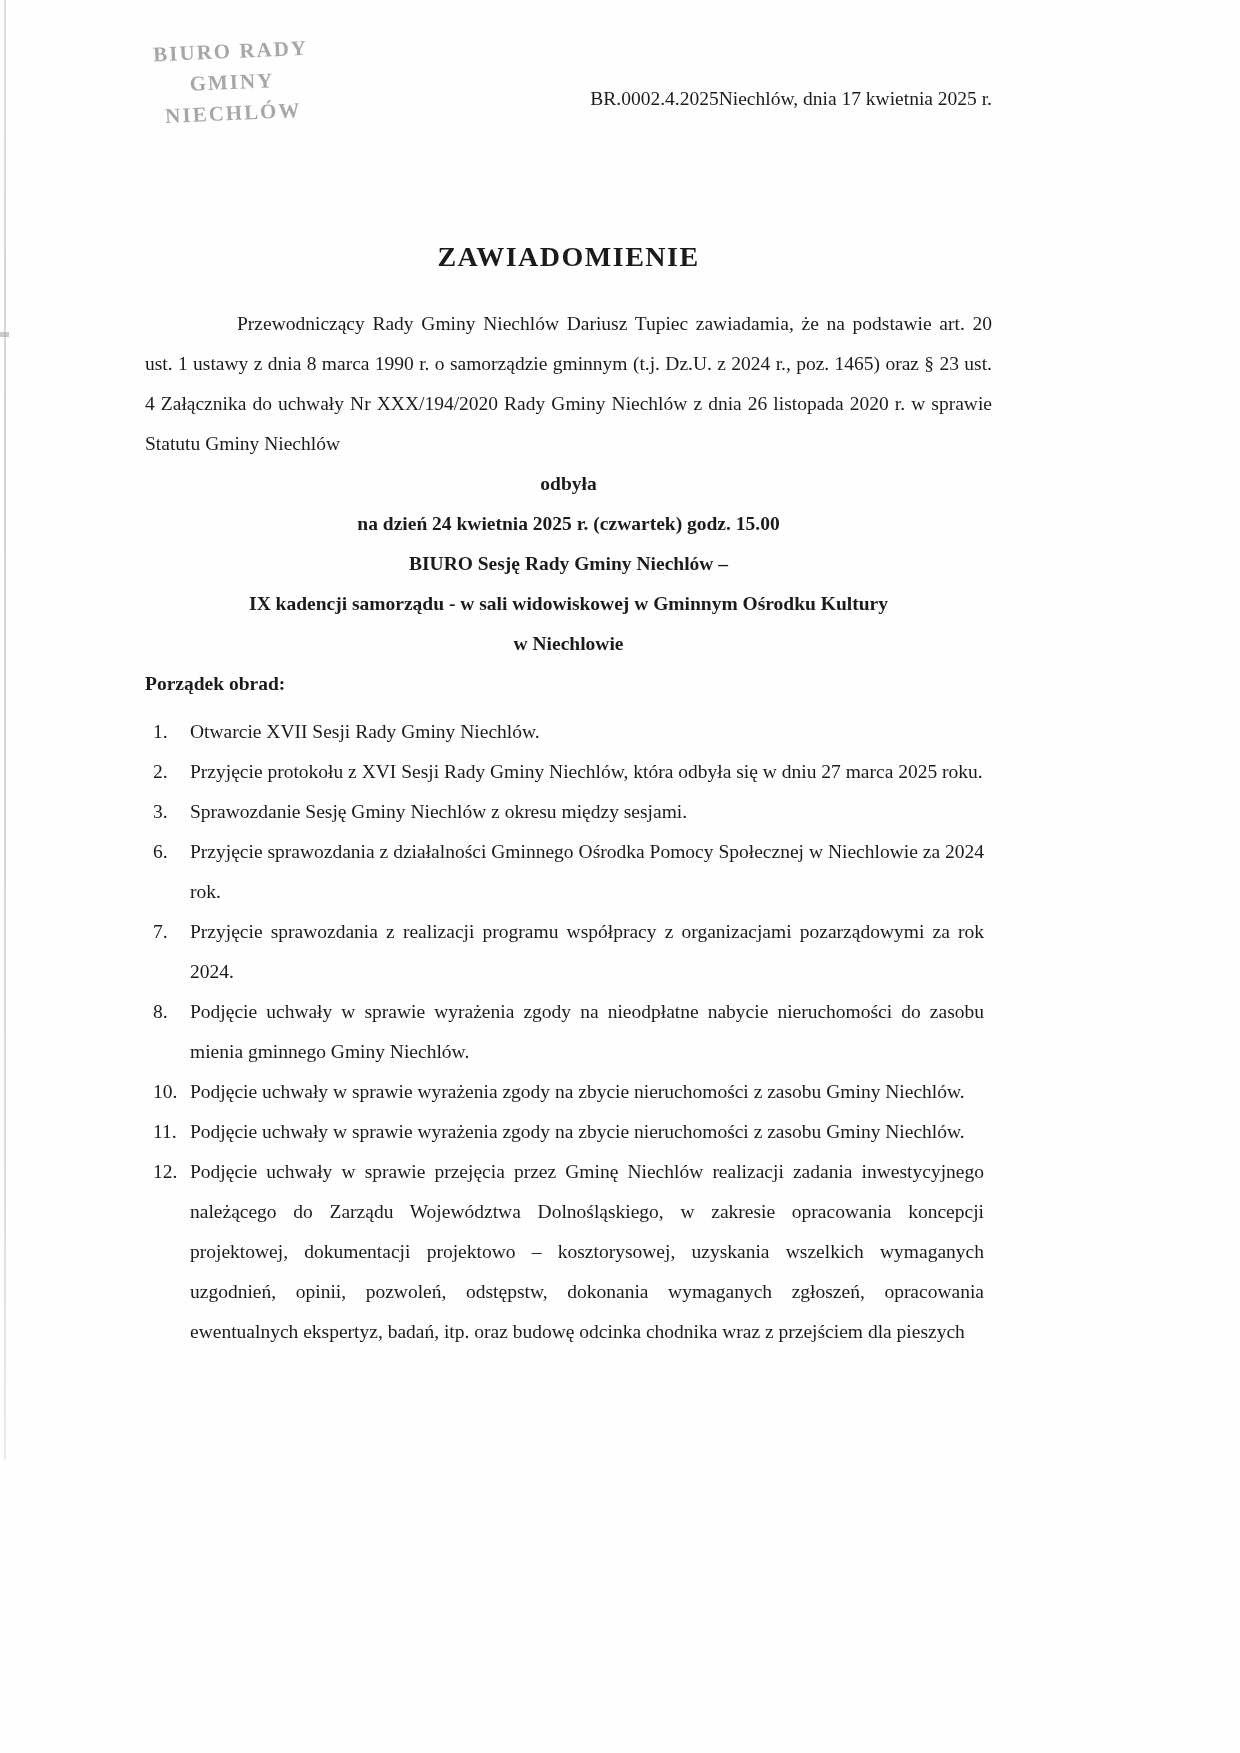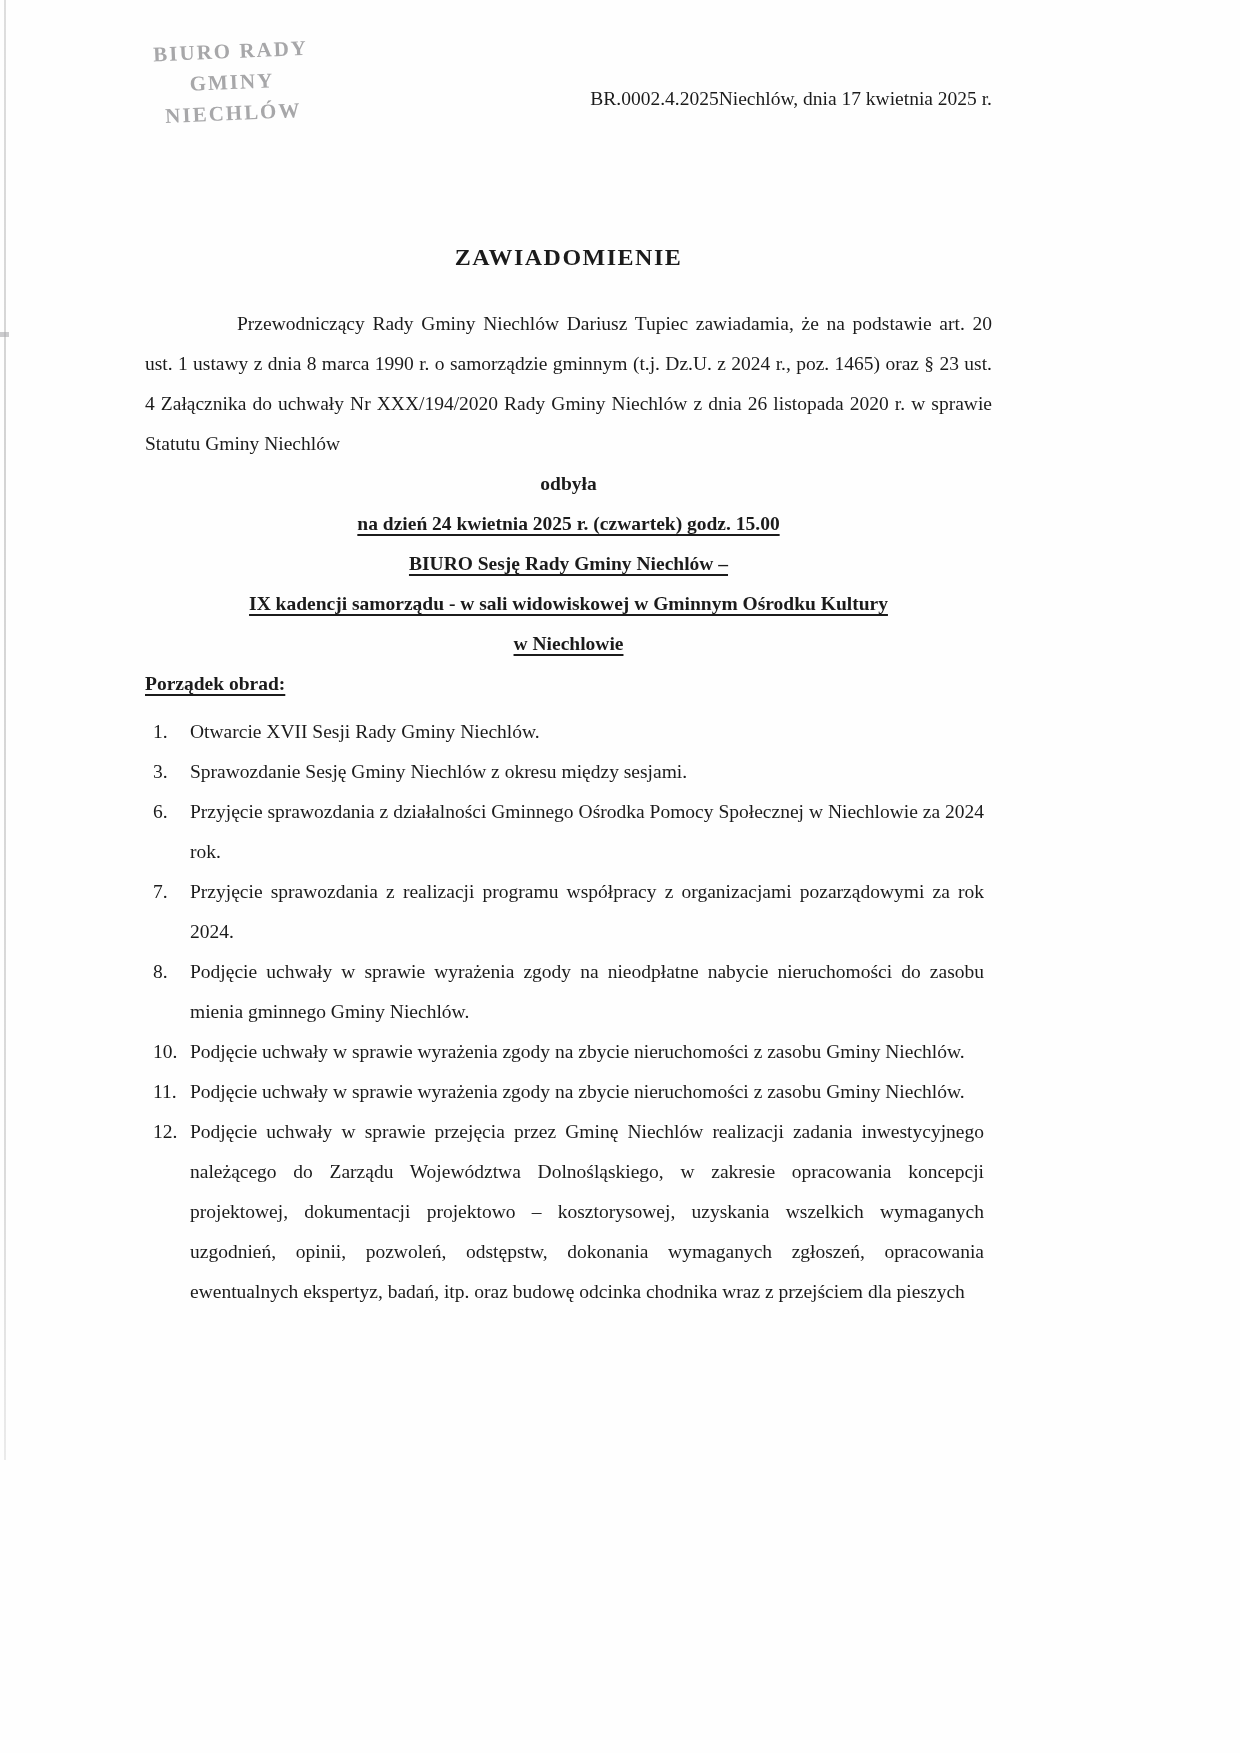--- a/index.html
+++ b/index.html
@@ -59,37 +59,36 @@
   }
   .header-row {
     display: flex;
     justify-content: flex-end;
     padding-top: 79px;
   }
   .doc-title {
     margin: 0;
     padding-top: 118px;
     text-align: center;
-    font-size: 24px;
+    font-size: 28px;
     font-weight: bold;
     letter-spacing: 1.5px;
     line-height: 40px;
   }
   .intro {
     margin: 27px 0 0 0;
     text-align: justify;
     text-indent: 92px;
   }
   .center-line {
     margin: 0;
     text-align: center;
     font-weight: bold;
   }
   .underlined {
-    text-decoration: underline;
     text-decoration-thickness: 1.5px;
     text-underline-offset: 4px;
   }
   .agenda-heading {
     margin: 0;
     font-weight: bold;
   }
   .agenda-list {
     margin: 8px;
     padding: 0;
@@ -134,20 +133,21 @@
 
     <p class="center-line"><span class="underlined">na dzień 24 kwietnia 2025 r. (czwartek) godz. 15.00</span></p>
     <p class="center-line"><span class="underlined">BIURO Sesję Rady Gminy Niechlów –</span></p>
     <p class="center-line"><span class="underlined">IX kadencji samorządu - w sali widowiskowej w Gminnym Ośrodku Kultury</span></p>
     <p class="center-line"><span class="underlined">w Niechlowie</span></p>
 
     <p class="agenda-heading"><span class="underlined">Porządek obrad:</span></p>
 
     <ol class="agenda-list">
       <li class="agenda-item"><span class="num">1.</span><span>Otwarcie XVII Sesji Rady Gminy Niechlów.</span></li>
+      <li class="agenda-item"><span class="num">2.</span><span>Przyjęcie protokołu z XVI Sesji Rady Gminy Niechlów, która odbyła się w dniu 27 marca 2025 roku.</span></li>
       <li class="agenda-item"><span class="num">3.</span><span>Sprawozdanie Sesję Gminy Niechlów z okresu między sesjami.</span></li>
       <li class="agenda-item"><span class="num">6.</span><span>Przyjęcie sprawozdania z działalności Gminnego Ośrodka Pomocy Społecznej w Niechlowie za 2024 rok.</span></li>
       <li class="agenda-item"><span class="num">7.</span><span>Przyjęcie sprawozdania z realizacji programu współpracy z organizacjami pozarządowymi za rok 2024.</span></li>
       <li class="agenda-item"><span class="num">8.</span><span>Podjęcie uchwały w sprawie wyrażenia zgody na nieodpłatne nabycie nieruchomości do zasobu mienia gminnego Gminy Niechlów.</span></li>
       <li class="agenda-item"><span class="num">10.</span><span>Podjęcie uchwały w sprawie wyrażenia zgody na zbycie nieruchomości z zasobu Gminy Niechlów.</span></li>
       <li class="agenda-item"><span class="num">11.</span><span>Podjęcie uchwały w sprawie wyrażenia zgody na zbycie nieruchomości z zasobu Gminy Niechlów.</span></li>
       <li class="agenda-item"><span class="num">12.</span><span>Podjęcie uchwały w sprawie przejęcia przez Gminę Niechlów realizacji zadania inwestycyjnego należącego do Zarządu Województwa Dolnośląskiego, w zakresie opracowania koncepcji projektowej, dokumentacji projektowo – kosztorysowej, uzyskania wszelkich wymaganych uzgodnień, opinii, pozwoleń, odstępstw, dokonania wymaganych zgłoszeń, opracowania ewentualnych ekspertyz, badań, itp. oraz budowę odcinka chodnika wraz z przejściem dla pieszych</span></li>
     </ol>
 
   </div>

